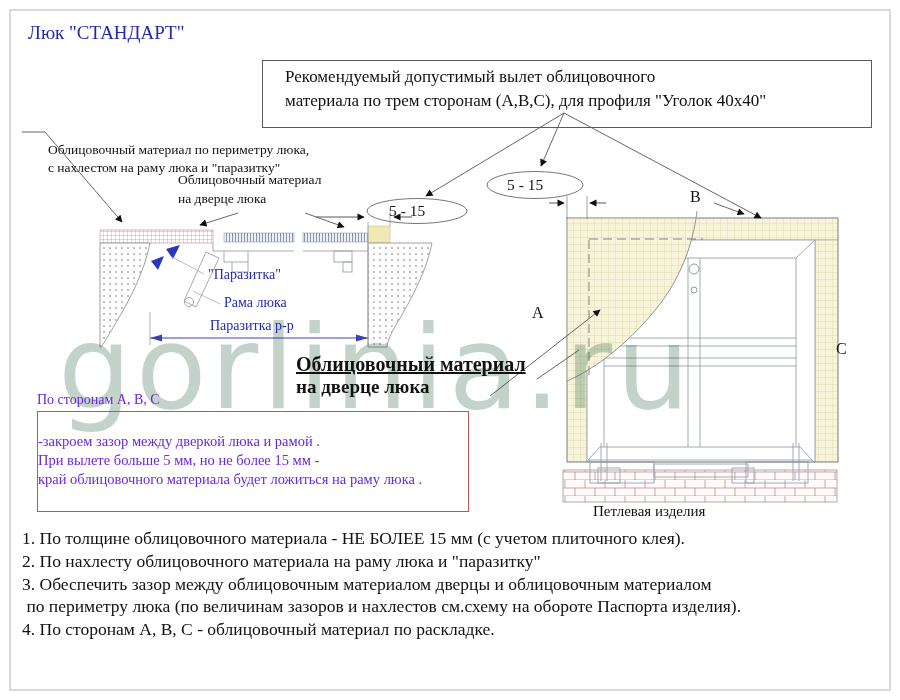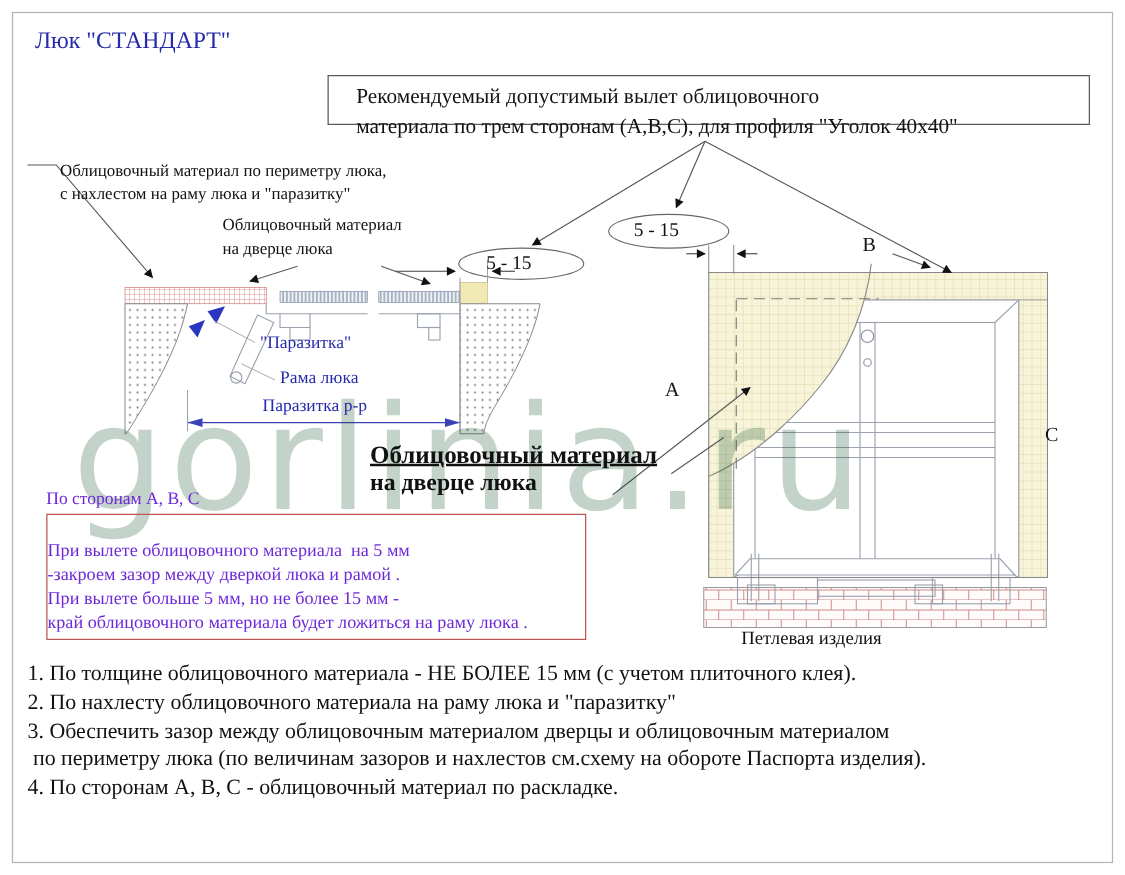--- a/index.html
+++ b/index.html
@@ -14,24 +14,24 @@
     color:#14532d;opacity:.25;white-space:nowrap;pointer-events:none;
   }
   .txt{position:absolute;z-index:10;}
   .blue{color:#252aab;}
   .red{color:#6d28d9;}
   .u{}
   .ctr{text-align:left;}
   .pre{white-space:pre-wrap;}
   #title{left:28px;top:22px;font-size:19px;}
   #recbox{
-    left:262px;top:60px;width:610px;height:40px;border:1px solid #5a5a5a;
+    left:262px;top:60px;width:610px;height:68px;border:1px solid #5a5a5a;
     font-size:17px;line-height:1.42;padding:4px 0 0 22px;box-sizing:border-box;
   }
-  #lbl-perimeter{left:48px;top:128px;font-size:13.5px;line-height:1.32;}
+  #lbl-perimeter{left:48px;top:141px;font-size:13.5px;line-height:1.32;}
   #lbl-door-small{left:178px;top:171px;width:178px;font-size:13.5px;line-height:1.4;}
   #lbl-parasitka{left:208px;top:267px;font-size:14px;}
   #lbl-frame{left:224px;top:295px;font-size:14px;}
   #lbl-seat{left:210px;top:318px;font-size:14px;}
   #dim-left{left:389px;top:202px;width:58px;font-size:15.5px;}
   #dim-right{left:507px;top:176px;width:58px;font-size:15.5px;}
   #side-a{left:532px;top:304px;font-size:16px;}
   #side-b{left:690px;top:188px;font-size:16px;}
   #side-c{left:836px;top:340px;font-size:16px;}
   #hinge-side{left:593px;top:503px;width:216px;font-size:15px;}
@@ -202,21 +202,20 @@
 <div id="hinge-side" class="txt ctr">Петлевая изделия</div>
 
 <div id="lbl-door-big" class="txt ctr">
   <div class="l1">Облицовочный материал</div>
   <div class="l2">на дверце люка</div>
 </div>
 
 <div id="red-heading" class="txt red">По сторонам А, В, С</div>
 
 <div id="redbox" class="txt red ctr">
-  <div class="pre">При вылете облицовочного материала  на 5 мм</div>
   <div class="u">-закроем зазор между дверкой люка и рамой .</div>
   <div>При вылете больше 5 мм, но не более 15 мм -</div>
   <div class="u">край облицовочного материала будет ложиться на раму люка .</div>
 </div>
 
 <div id="reqs" class="txt">
   <div>1. По толщине облицовочного материала - НЕ БОЛЕЕ 15 мм (с учетом плиточного клея).</div>
   <div>2. По нахлесту облицовочного материала на раму люка и "паразитку"</div>
   <div>3. Обеспечить зазор между облицовочным материалом дверцы и облицовочным материалом</div>
   <div class="pre"> по периметру люка (по величинам зазоров и нахлестов см.схему на обороте Паспорта изделия).</div>

